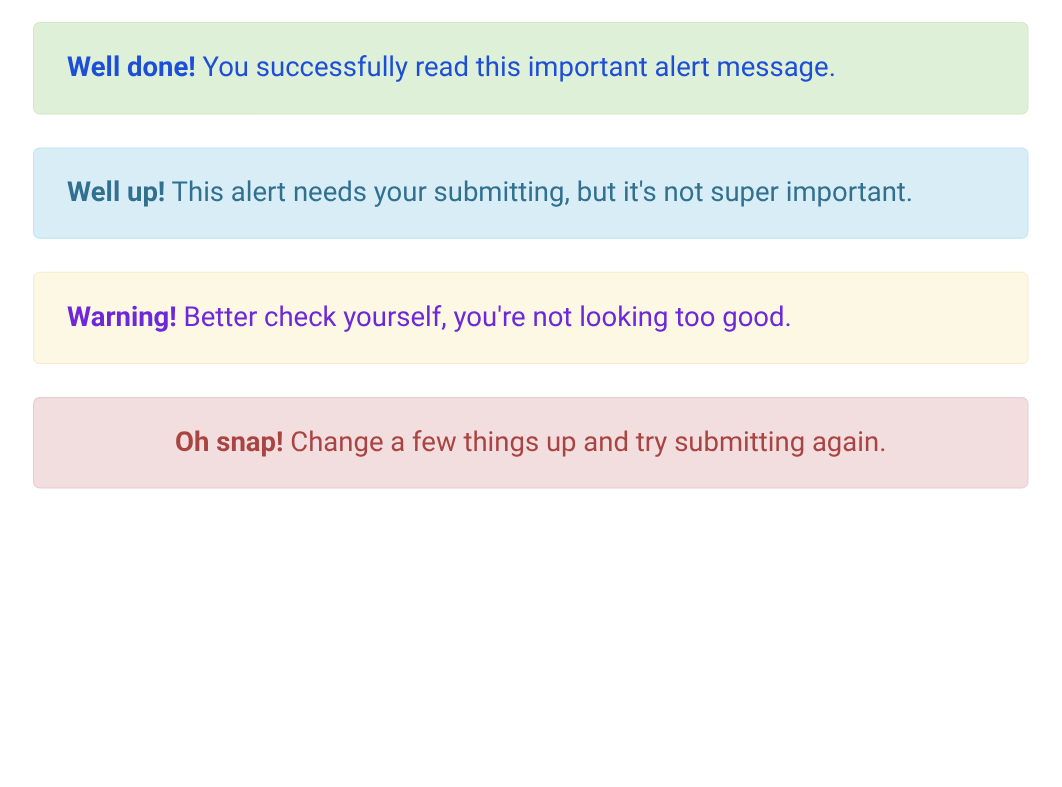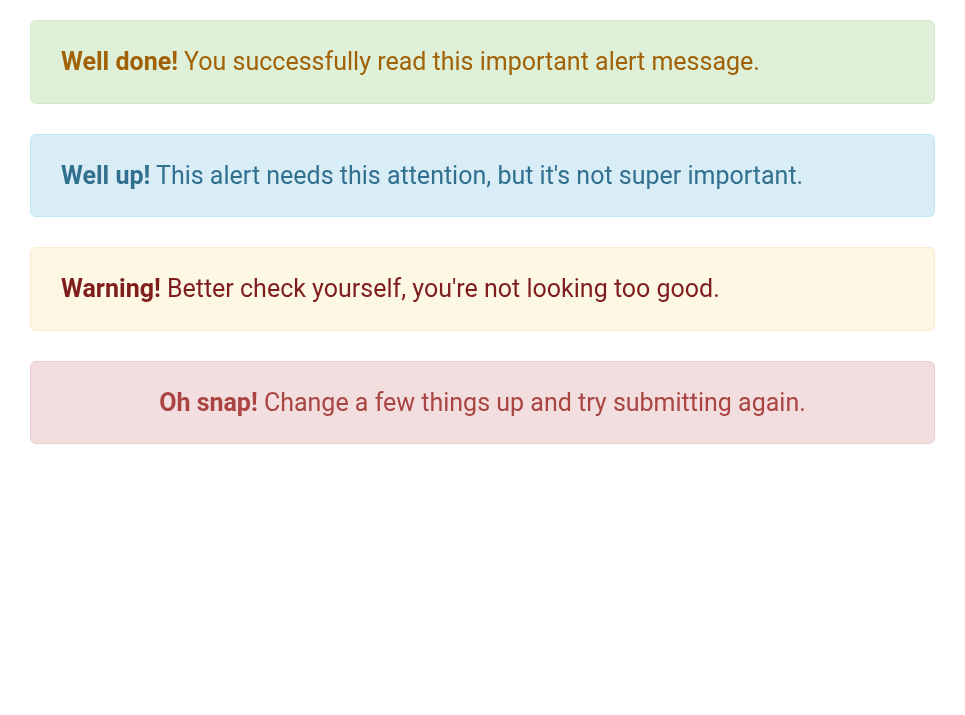--- a/index.html
+++ b/index.html
@@ -16,31 +16,31 @@
     }
     .alert {
       padding: 22px 30px;
       margin-bottom: 30px;
       border: 1px solid transparent;
       border-radius: 6px;
       font-size: 25px;
       line-height: 1.5;
     }
     .alert-success {
-      color: #a16207;
+      color: #1d4ed8;
       background-color: #dff0d8;
       border-color: #d6e9c6;
     }
     .alert-info {
       color: #31708f;
       background-color: #d9edf7;
       border-color: #bce8f1;
     }
     .alert-warning {
-      color: #7f1d1d;
+      color: #6d28d9;
       background-color: #fcf8e3;
       border-color: #faebcc;
     }
     .alert-danger {
       color: #a94442;
       background-color: #f2dede;
       border-color: #ebccd1;
       text-align: center;
     }
     .alert strong {
@@ -48,21 +48,21 @@
     }
   </style>
 </head>
 <body>
 
 <div class="alert alert-success">
   <strong>Well done!</strong><span> You successfully read this important alert message.</span>
 </div>
 
 <div class="alert alert-info">
-  <strong>Well up!</strong><span> This alert needs this attention, but it's not super important.</span>
+  <strong>Well up!</strong><span> This alert needs your submitting, but it's not super important.</span>
 </div>
 
 <div class="alert alert-warning">
   <strong>Warning!</strong><span> Better check yourself, you're not looking too good.</span>
 </div>
 
 <div class="alert alert-danger">
   <strong>Oh snap!</strong><span> Change a few things up and try submitting again.</span>
 </div>
 

